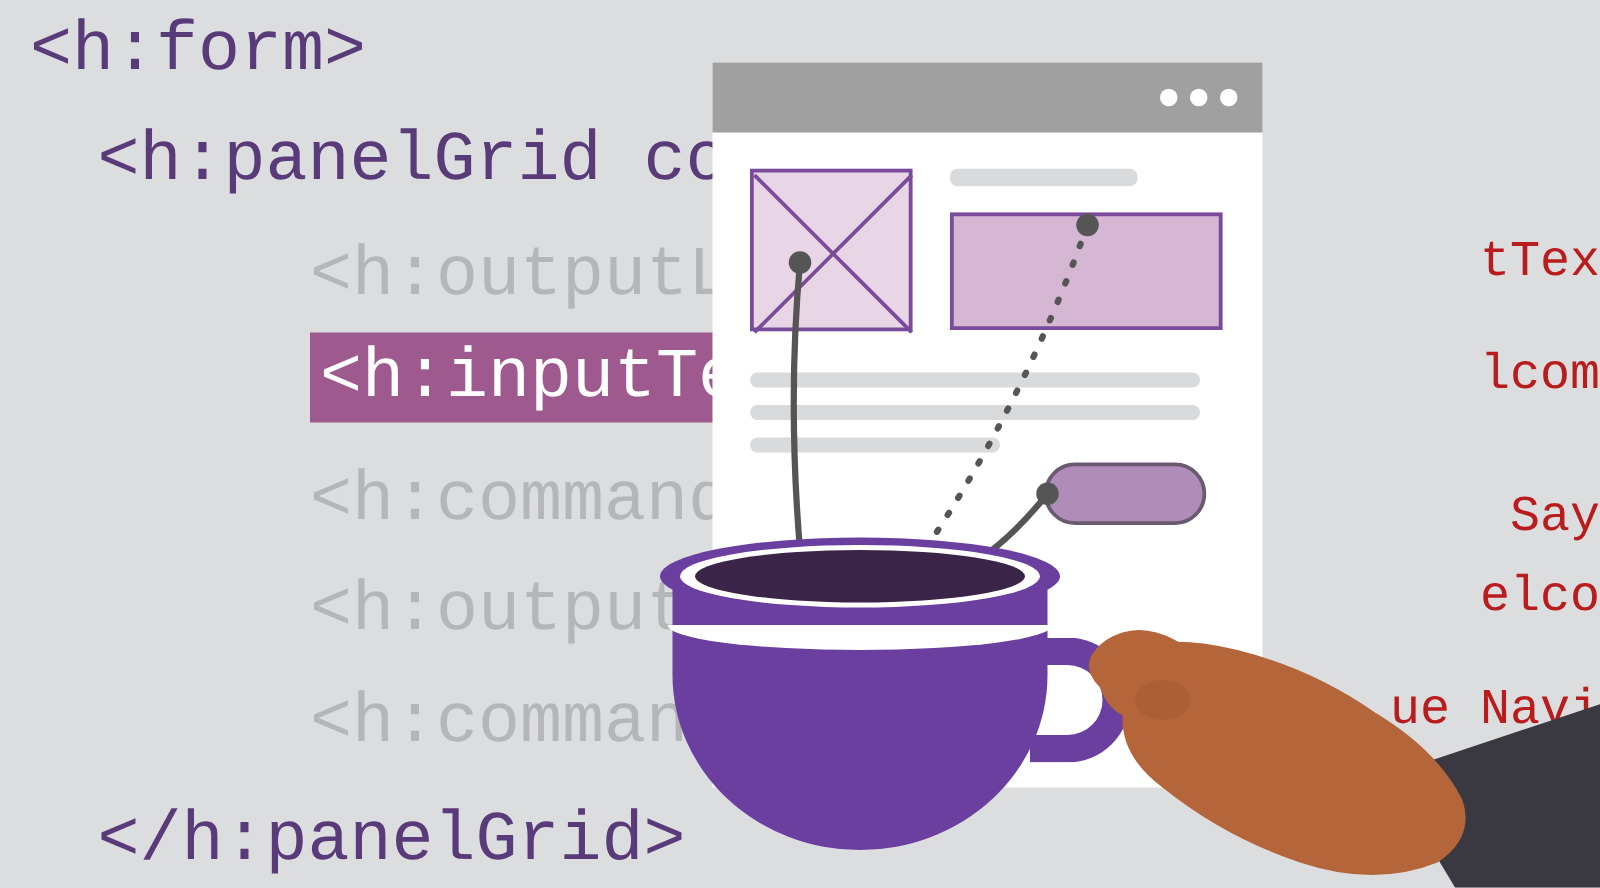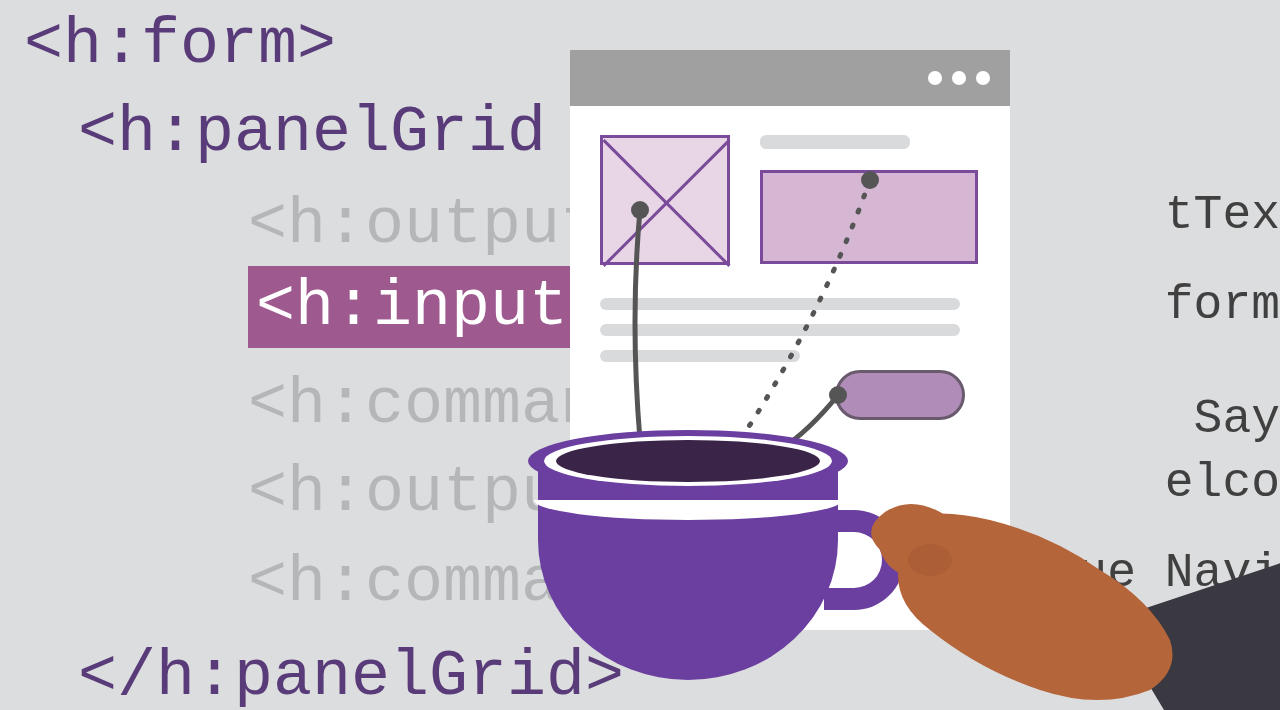--- a/index.html
+++ b/index.html
@@ -6,21 +6,21 @@
 body {
   width: 1280px;
   height: 710px;
   background: #dcddde;
   font-family: 'Consolas', 'Courier New', monospace;
   position: relative;
   overflow: hidden;
 }
 .code-line {
   position: absolute;
-  font-size: 65px;
+  font-size: 56px;
   white-space: nowrap;
   font-weight: 500;
 }
 .purple-dark { color: #5a3b7a; }
 .gray-light { color: #b5b6b8; }
 .highlight-bg {
   background: #9e5a8e;
   color: #ffffff;
   padding: 4px 8px;
 }
@@ -183,40 +183,40 @@
   top: 0;
   width: 1280px;
   height: 710px;
   pointer-events: none;
 }
 
 
 .right-frag {
   position: absolute;
   right: 0;
-  font-size: 48px;
-  color: #404040;
+  font-size: 40px;
+  color: #b91c1c;
   white-space: nowrap;
   font-weight: 500;
 }
 </style>
 </head>
 <body>
 
 <div class="code-line purple-dark" style="left:24px; top:8px;">&lt;h:form&gt;</div>
 <div class="code-line purple-dark" style="left:78px; top:96px;">&lt;h:panelGrid column</div>
 <div class="code-line gray-light" style="left:248px; top:188px;">&lt;h:outputLab</div>
 <div class="code-line" style="left:248px; top:270px;"><span class="highlight-bg">&lt;h:inputText</span></div>
 <div class="code-line gray-light" style="left:248px; top:368px;">&lt;h:commandBu</div>
 <div class="code-line gray-light" style="left:248px; top:456px;">&lt;h:outputTe</div>
 <div class="code-line gray-light" style="left:248px; top:546px;">&lt;h:commandB</div>
 <div class="code-line purple-dark" style="left:78px; top:640px;text-align:center;">&lt;/h:panelGrid&gt;</div>
 
 <div class="right-frag" style="top:188px;">tTex</div>
-<div class="right-frag" style="top:278px;">form</div>
+<div class="right-frag" style="top:278px;">lcom</div>
 <div class="right-frag" style="top:368px;margin-top:24px;">Say</div>
 <div class="right-frag" style="top:456px;">elco</div>
 <div class="right-frag" style="top:546px;">ue  Navi</div>
 
 <div class="browser">
   <div class="browser-chrome">
     <div class="browser-dot"></div>
     <div class="browser-dot"></div>
     <div class="browser-dot"></div>
   </div>

